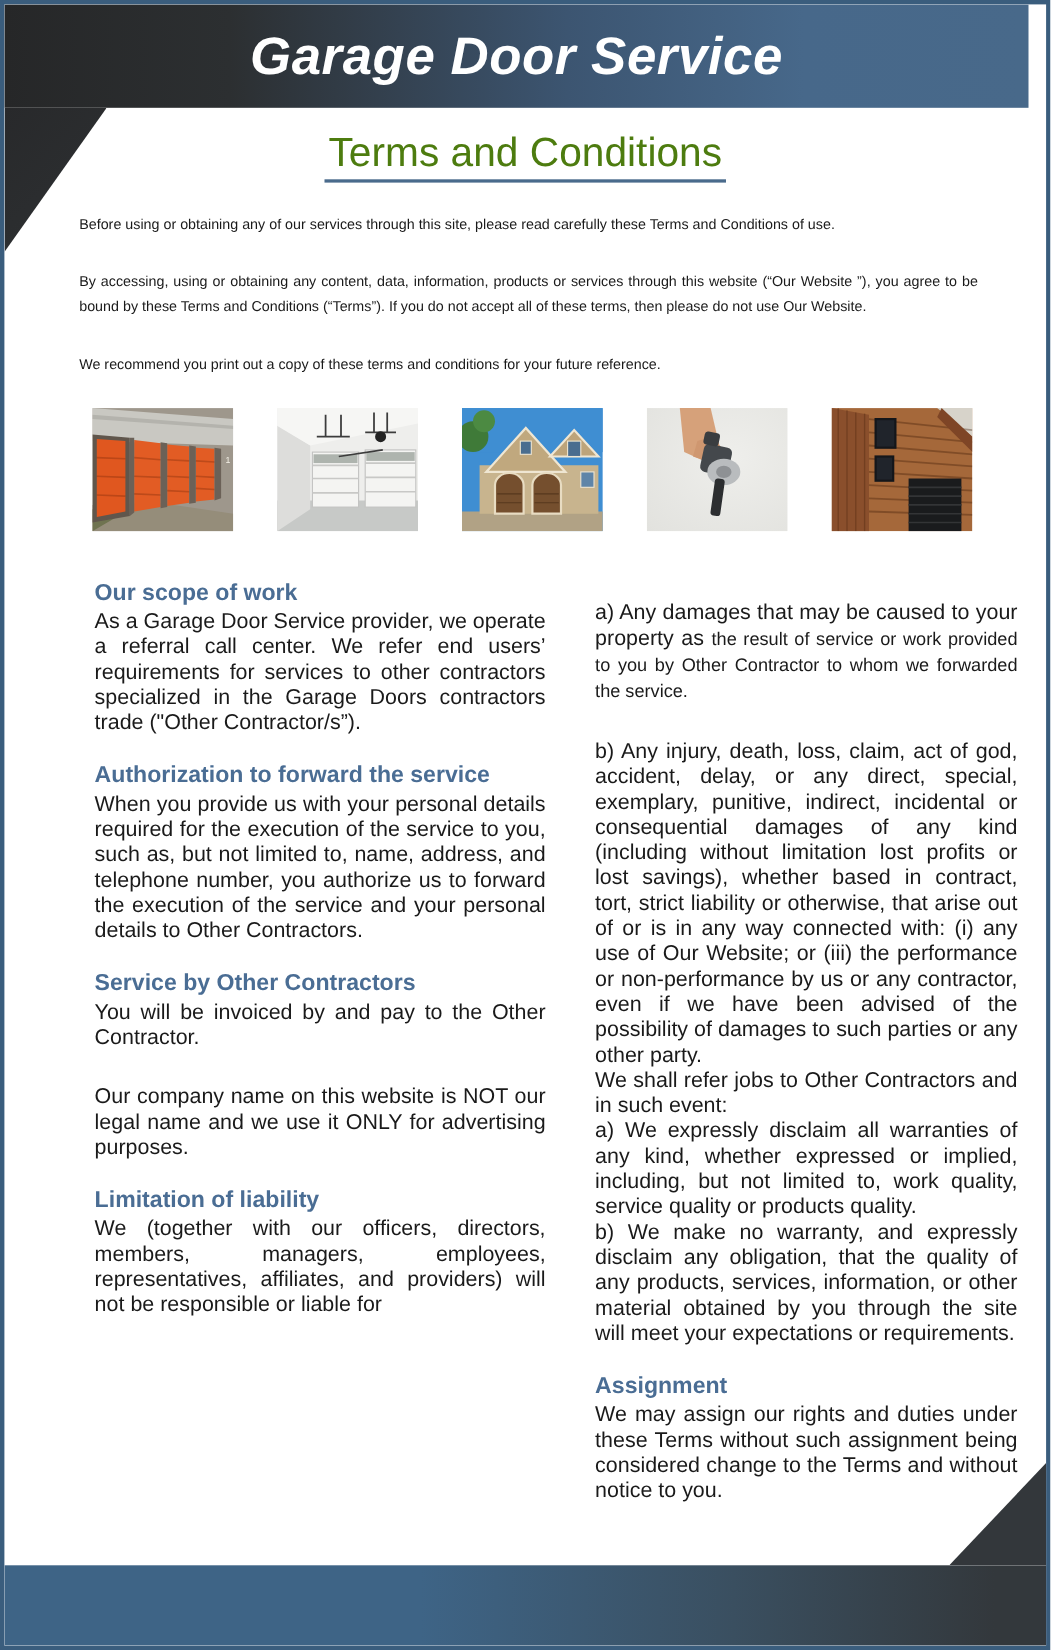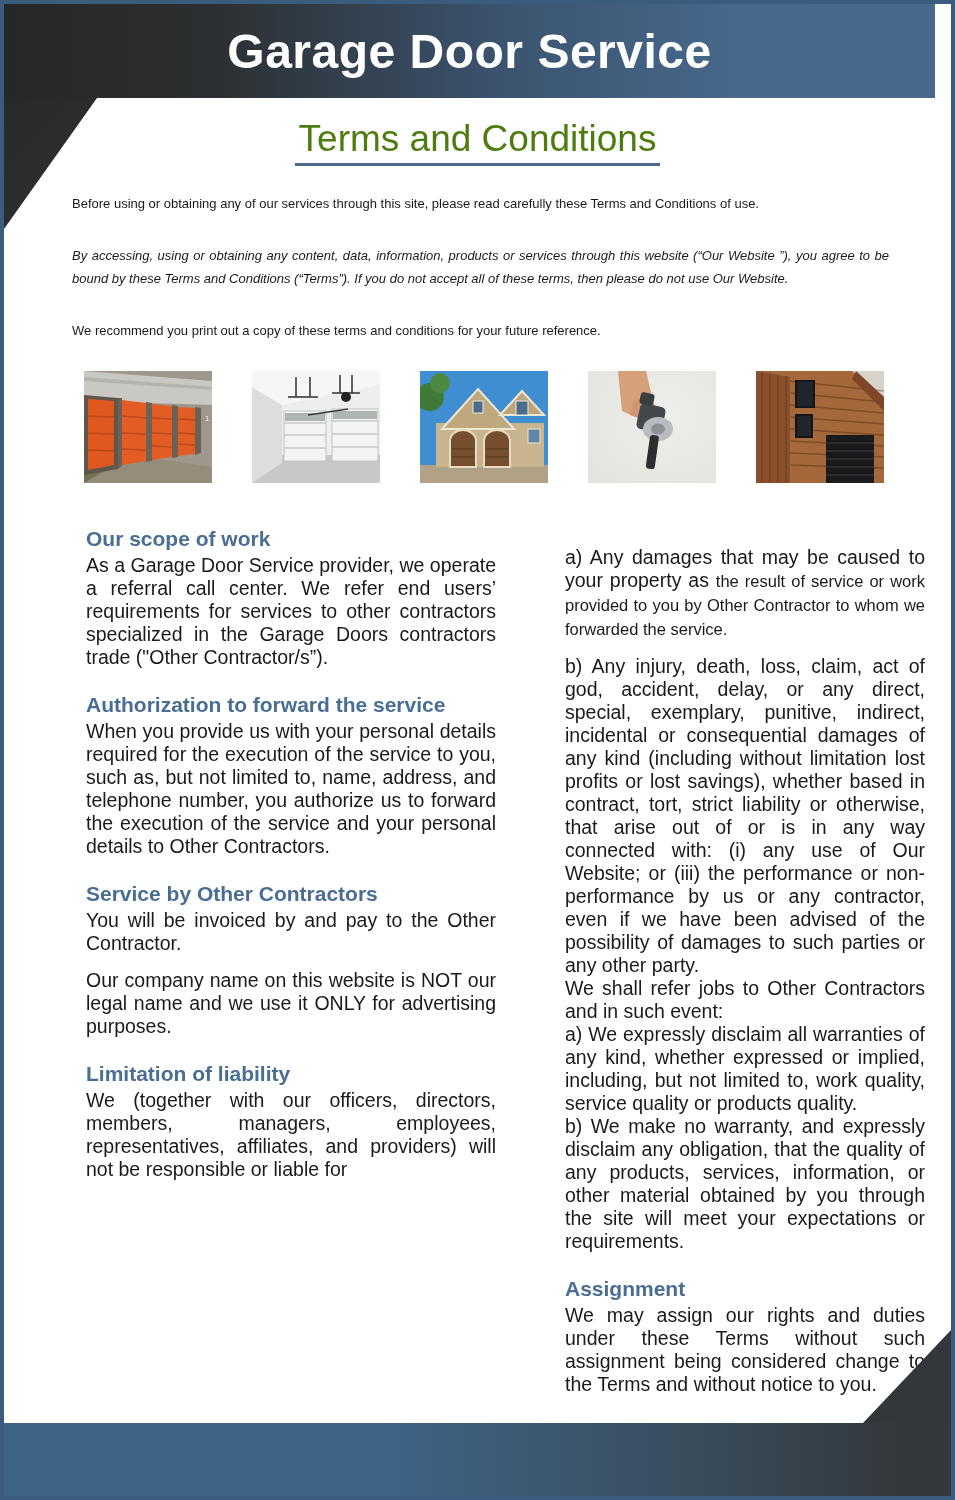--- a/index.html
+++ b/index.html
@@ -4,20 +4,21 @@
 <style>
   html,body { margin:0; padding:0; background:#ffffff; }
   .page {
     position:relative; width:955px; height:1500px; box-sizing:border-box;
     border:4px solid #3a5d7d; background:#ffffff; overflow:hidden;
     font-family:"Liberation Sans", sans-serif; color:#1a1a1a;
   }
   .header {
     position:absolute; top:0; left:0; right:16px; height:94px;
     background:linear-gradient(90deg,#262728 0%,#2c2f31 22%,#3c5571 55%,#47688a 78%,#48698a 100%);
+    font-style:italic;
   }
   .header-title {
     margin:0; line-height:96px; text-align:center;
     color:#ffffff; font-weight:bold; font-size:48px; letter-spacing:0.5px;
   }
   .corner-tl {
     position:absolute; top:94px; left:0; width:93px; height:131px;
     background:linear-gradient(135deg,#28292b,#2e3133);
     clip-path:polygon(0 0, 100% 0, 0 100%);
   }
@@ -31,33 +32,33 @@
     clip-path:polygon(100% 0, 100% 100%, 0 100%);
   }
   .main { position:absolute; top:94px; left:0; right:0; }
   .subtitle-row { text-align:center; margin-top:20px; }
   .subtitle {
     display:inline-block; font-size:37px; color:#4d7c0f;
     border-bottom:3px solid #4a6b8c; padding:0 4px 3px;
   }
   .intro { margin:26px 62px 0 68px; font-size:13px; line-height:23px; }
   .intro p { margin:0 0 29px; }
-  .intro p.justify { text-align:justify;font-style:italic; }
+  .intro p.justify { text-align:justify; }
   .photos { display:flex; gap:40px; margin:14px 0 0 80px; }
   .photo { width:128px; height:112px; margin:0; flex:0 0 auto; }
   .photo svg { display:block; width:128px; height:112px; }
-  .columns { display:flex; gap:69px; margin:44px 26px 0 82px; }
+  .columns { display:flex; gap:45px; margin:44px 26px 0 82px; }
   .col-left  { flex:0 0 410px; }
   .col-right { flex:1; padding-top:19px; }
   .section-heading {
     font-size:21px; font-weight:bold; color:#4a6d94; margin:24px 0 3px;
   }
   .section-heading.first { margin-top:0; }
   .body-p { margin:0; font-size:19.5px; line-height:23px; text-align:justify; }
-  .body-p.spaced { margin-top:14px; }
+  .body-p.spaced { margin-top:31px; }
   .small-run { font-size:16.5px; }
 </style>
 </head>
 <body>
 
 <div class="page">
 
   <div class="header">
     <h1 class="header-title">Garage Door Service</h1>
   </div>

